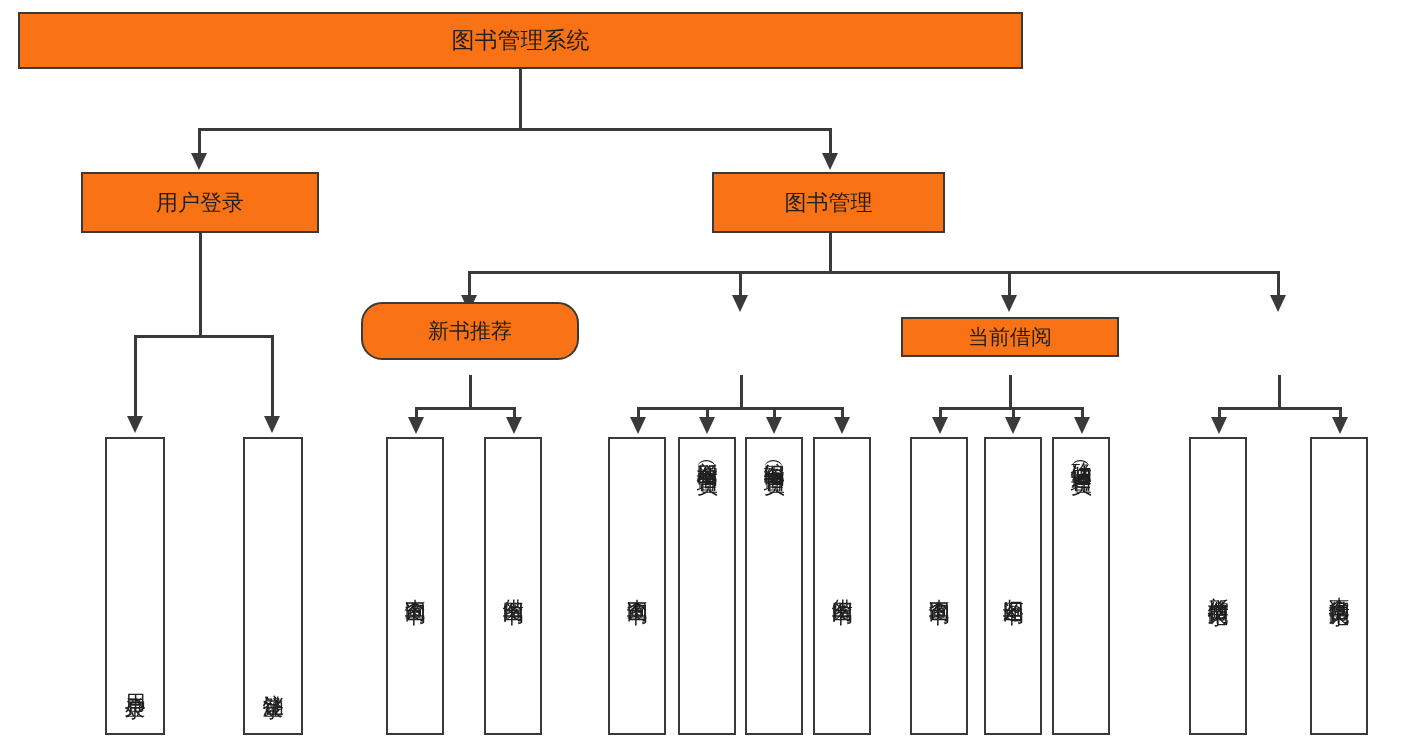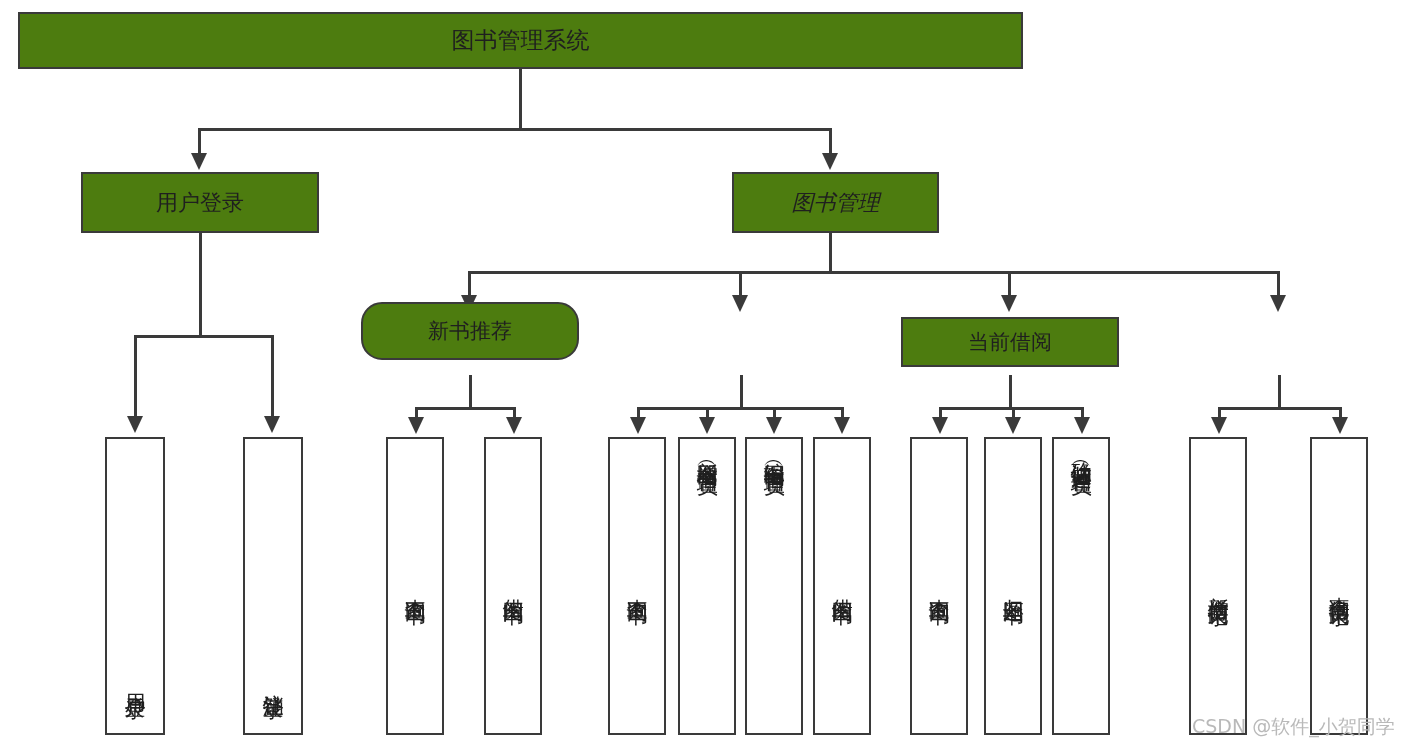--- a/index.html
+++ b/index.html
@@ -12,21 +12,21 @@
     width: 1405px;
     height: 747px;
     background: #ffffff;
     font-family: "DejaVu Sans", "Liberation Sans", sans-serif;
     overflow: hidden;
   }
   
   .node {
     position: absolute;
     box-sizing: border-box;
-    background: #4d7c0f;
+    background: #f97316;
     border: 2.5px solid #3a3a3a;
     display: flex;
     align-items: center;
     justify-content: center;
     color: #1f1f1f;
   }
   .node.root    { font-size: 23px; }
   .node.level2  { font-size: 22px; }
   .node.level3  { font-size: 21px; }
 
@@ -96,21 +96,21 @@
   <div class="vline" style="left:198px; top:128px; height:28px;"></div>
   <div class="arrow" style="left:191px; top:153px;"></div>
 
   <div class="vline" style="left:829px; top:128px; height:28px;"></div>
   <div class="arrow" style="left:822px; top:153px;"></div>
 
   <div class="node level2" style="left:81px; top:172px; width:238px; height:61px;">
     <span>用户登录</span>
   </div>
 
-  <div class="node level2" style="left:732px; top:172px; width:207px; height:61px;font-style:italic;">
+  <div class="node level2" style="left:712px; top:172px; width:233px; height:61px;">
     <span>图书管理</span>
   </div>
 
   <div class="vline" style="left:199px; top:233px; height:104px;"></div>
   <div class="hline" style="left:134px; top:335px; width:138px;"></div>
   <div class="vline" style="left:134px; top:335px; height:85px;"></div>
   <div class="arrow" style="left:127px; top:416px;"></div>
   <div class="vline" style="left:271px; top:335px; height:85px;"></div>
   <div class="arrow" style="left:264px; top:416px;"></div>
 
@@ -121,21 +121,21 @@
   <div class="vline" style="left:739px; top:271px; height:27px;"></div>
   <div class="arrow" style="left:732px; top:295px;"></div>
   <div class="vline" style="left:1008px; top:271px; height:27px;"></div>
   <div class="arrow" style="left:1001px; top:295px;"></div>
   <div class="vline" style="left:1277px; top:271px; height:27px;"></div>
   <div class="arrow" style="left:1270px; top:295px;"></div>
 
   <div class="node level3" style="left:361px; top:302px; width:218px; height:58px;border-radius:21px;">
     <span>新书推荐</span>
   </div>
-  <div class="node level3" style="left:901px; top:317px; width:218px; height:50px;">
+  <div class="node level3" style="left:901px; top:317px; width:218px; height:40px;">
     <span>当前借阅</span>
   </div>
 
   <div class="vline" style="left:469px; top:375px; height:33px;"></div>
   <div class="hline" style="left:415px; top:407px; width:98px;"></div>
   <div class="vline" style="left:415px; top:407px; height:13px;"></div>
   <div class="arrow" style="left:408px; top:417px;"></div>
   <div class="vline" style="left:513px; top:407px; height:13px;"></div>
   <div class="arrow" style="left:506px; top:417px;"></div>
 
@@ -203,15 +203,14 @@
     <span class="vlabel">确认归还（管理员）</span>
   </div>
 
   <div class="leaf align-center" style="left:1189px; top:437px; width:58px; height:298px;">
     <span class="vlabel">新增借阅记录</span>
   </div>
   <div class="leaf align-center" style="left:1310px; top:437px; width:58px; height:298px;">
     <span class="vlabel">查询借阅记录</span>
   </div>
 
-  <div id="watermark" style="left:1192px; top:714px;">CSDN @软件_小贺同学</div>
 
 </div>
 
 </body></html>

